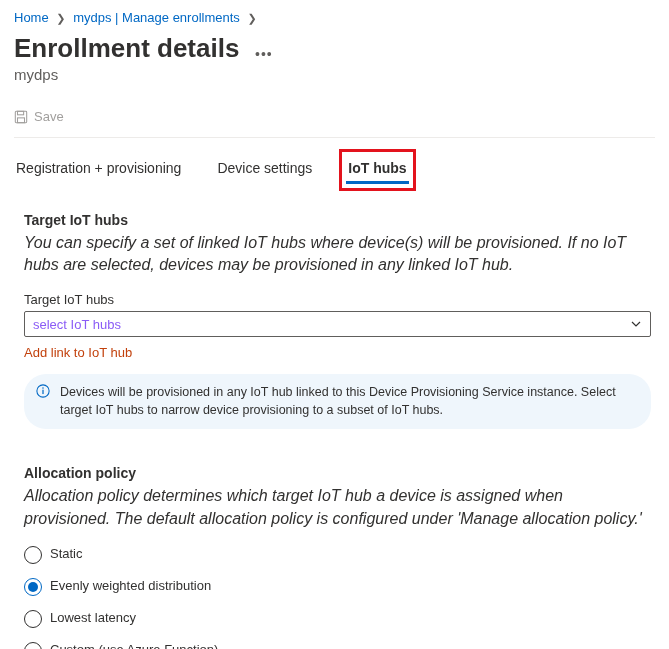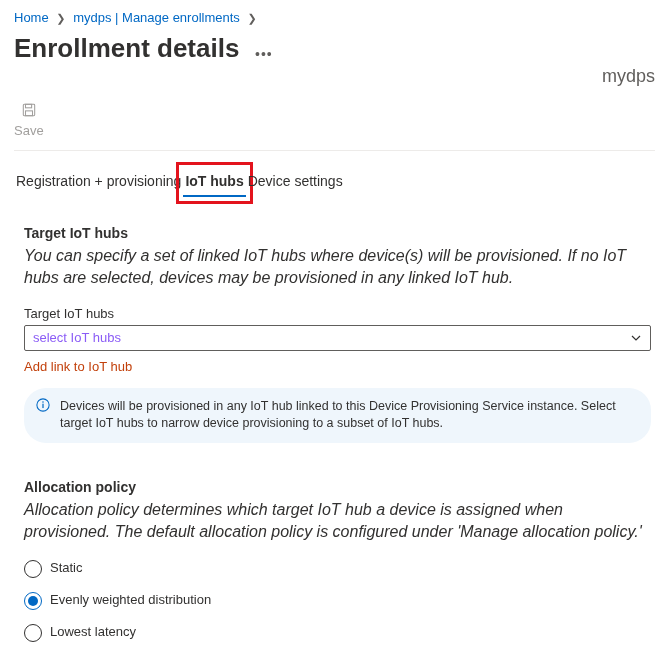--- a/index.html
+++ b/index.html
@@ -36,48 +36,47 @@
   .title-dots {
     display: inline-block;
     vertical-align: middle;
     margin-left: 12px;
     color: #605e5c;
     cursor: pointer;
     font-size: 14px;
     letter-spacing: 1px;
   }
   .subtitle {
-    font-size: 18px;
+    font-size: 15px;
     color: #605e5c;
-    margin: 2px 0 14px 0;
-    text-align: right;
+    margin: 2px 0 24px 0;
   }
   .toolbar {
     margin-bottom: 10px;
   }
   .save-btn {
     display: inline-flex;
     align-items: center;
     gap: 6px;
     color: #a19f9d;
     font-size: 13px;
     cursor: default;
     background: none;
     border: none;
     padding: 2px 0;
-    flex-direction: column;
   }
   .save-icon svg { display: block; }
   hr.divider {
     border: none;
     border-top: 1px solid #edebe9;
     margin: 0 0 18px 0;
   }
   .tabs {
     display: flex;
+    gap: 32px;
     margin-bottom: 28px;
   }
   .tab {
     font-size: 14px;
     color: #323130;
     padding: 4px 2px 8px 2px;
     cursor: pointer;
     position: relative;
   }
   .tab.active {
@@ -210,22 +209,22 @@
       </svg>
     </span>
     <span>Save</span>
   </button>
 </div>
 
 <hr class="divider">
 
 <div class="tabs">
   <div class="tab">Registration + provisioning</div>
+  <div class="tab">Device settings</div>
   <div class="tab active highlight-box">IoT hubs</div>
-  <div class="tab">Device settings</div>
 </div>
 
 <div class="content">
 
   
   <h3 class="section-heading">Target IoT hubs</h3>
   <p class="section-desc">You can specify a set of linked IoT hubs where device(s) will be provisioned. If no IoT hubs are selected, devices may be provisioned in any linked IoT hub.</p>
 
   <div class="field-label">Target IoT hubs</div>
   <div class="dropdown">

